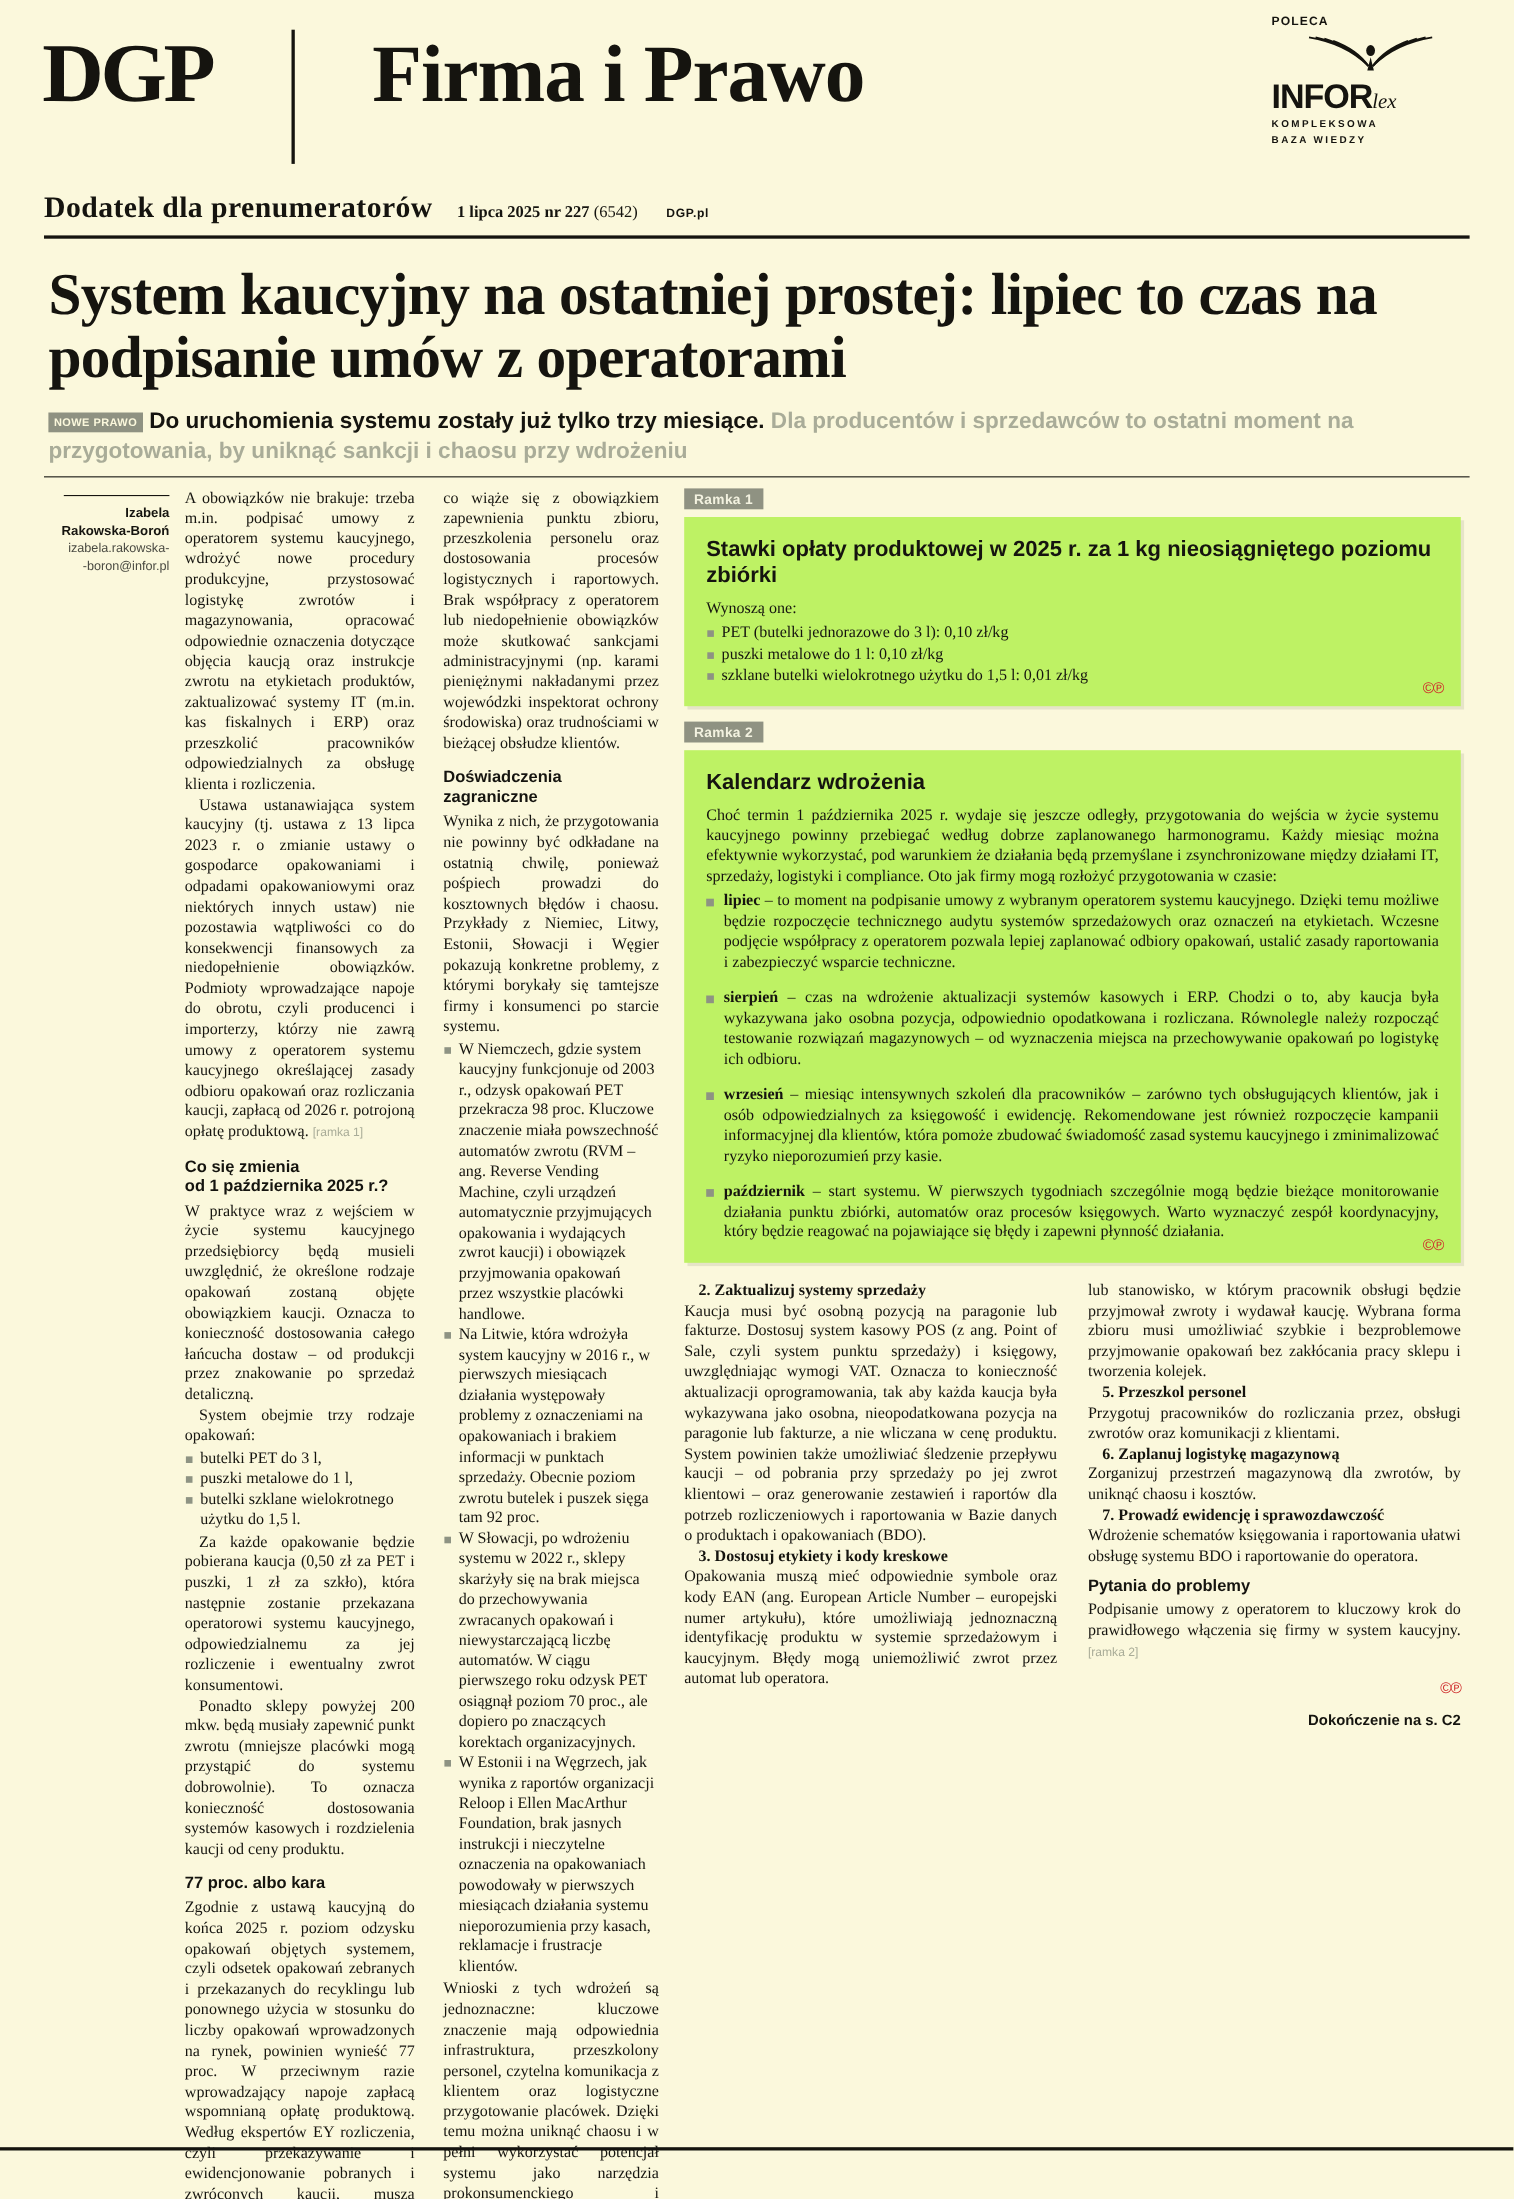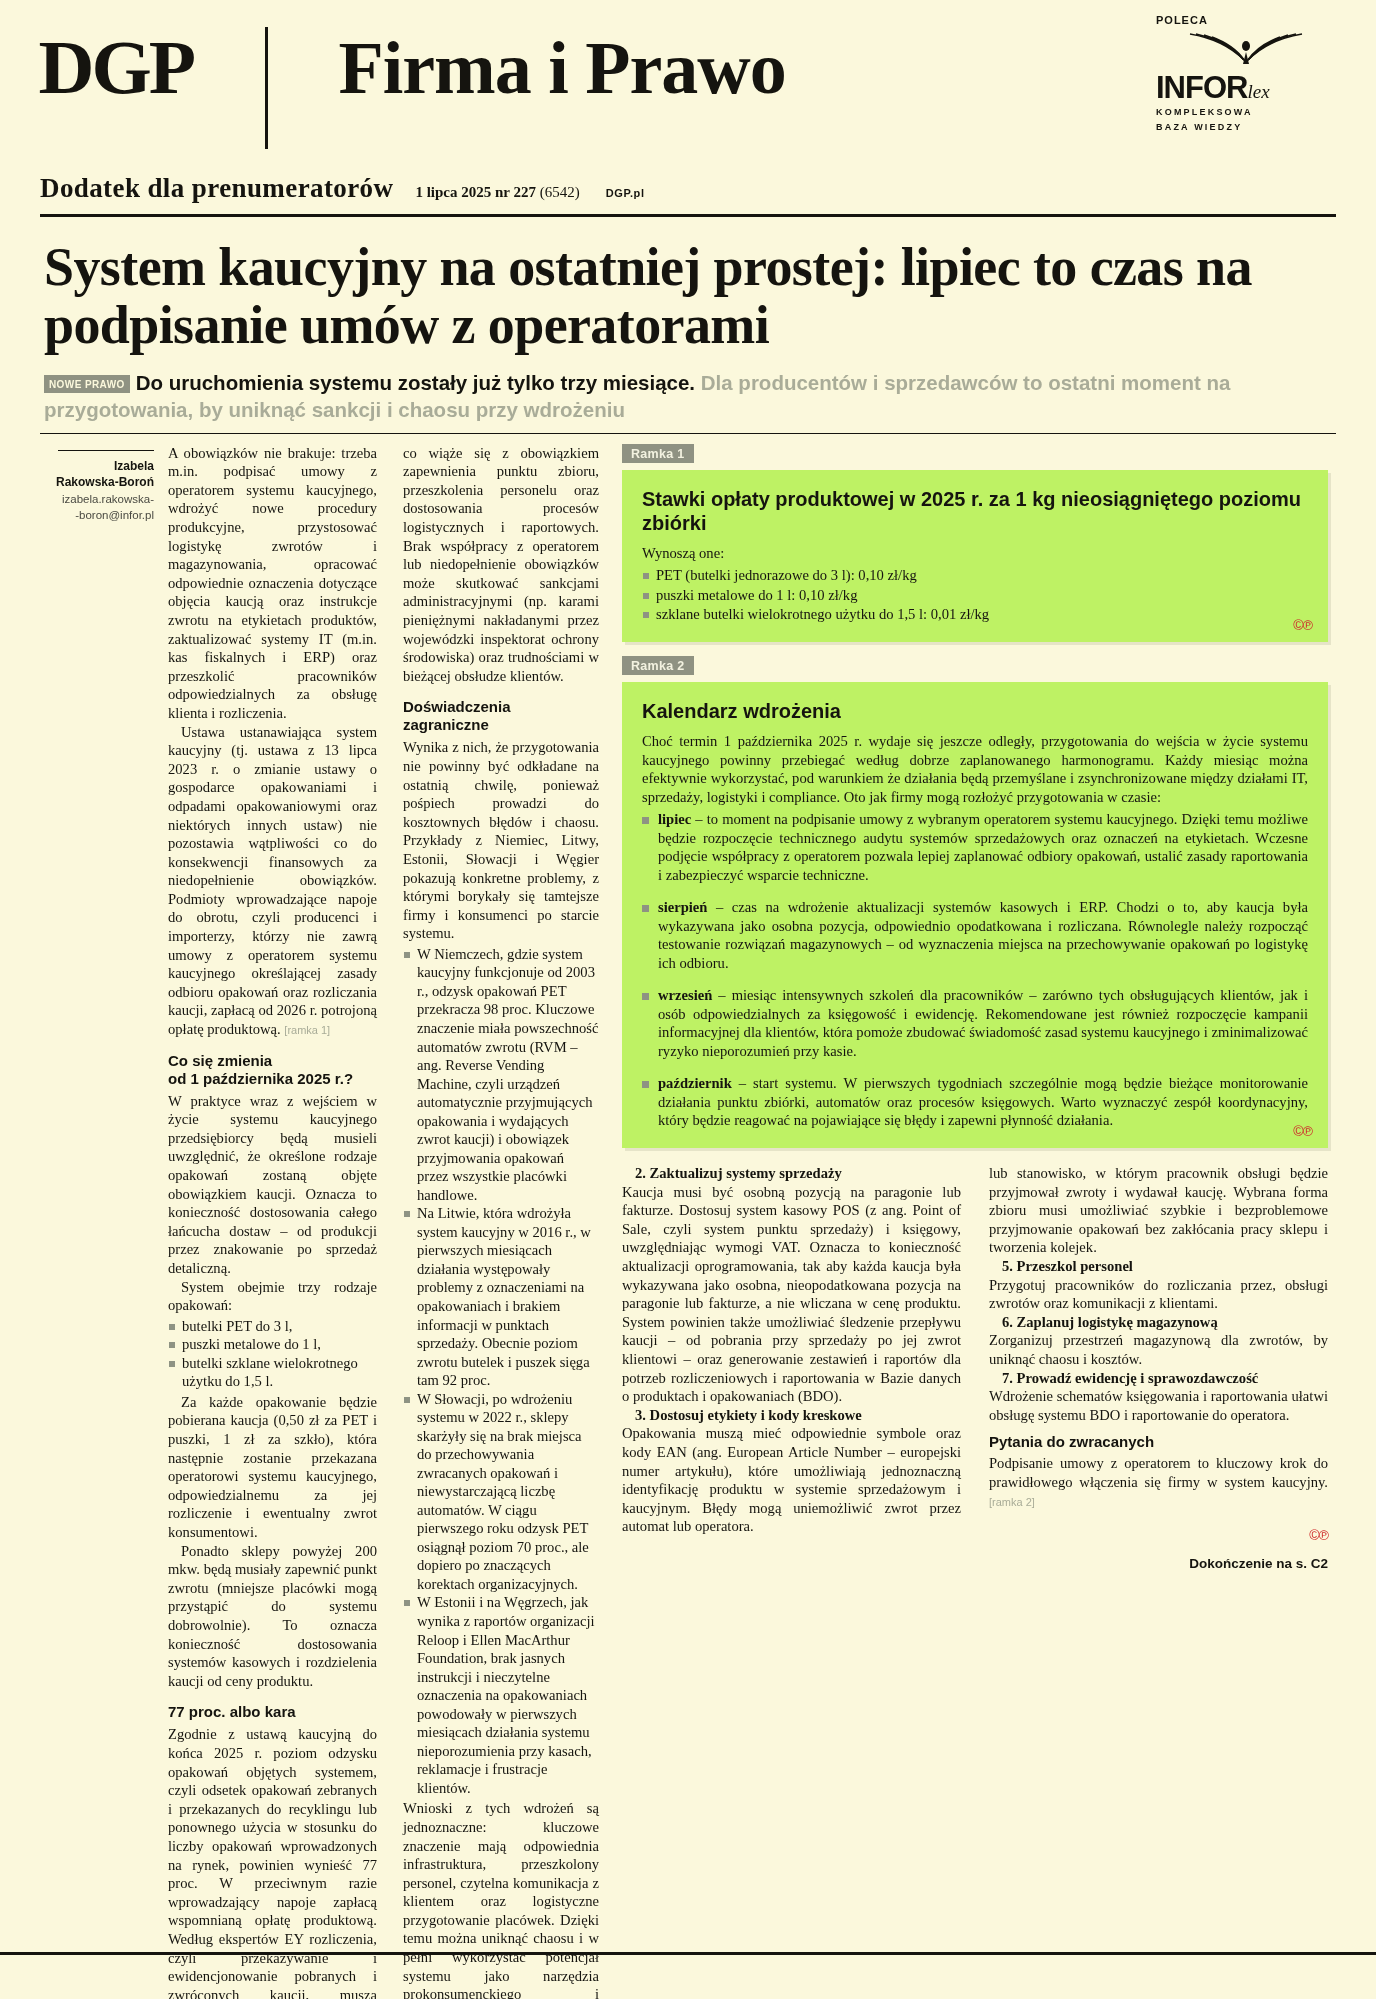--- a/index.html
+++ b/index.html
@@ -274,21 +274,21 @@
       <div class="lower">
         <div class="lc">
           <p class="body indent"><b class="numhead">2. </b><b class="numhead">Zaktualizuj systemy sprzedaży</b><br><span>Kaucja musi być osobną pozycją na paragonie lub fakturze. Dostosuj system kasowy POS (z ang. Point of Sale, czyli system punktu sprzedaży) i księgowy, uwzględniając wymogi VAT. Oznacza to konieczność aktualizacji oprogramowania, tak aby każda kaucja była wykazywana jako osobna, nieopodatkowana pozycja na paragonie lub fakturze, a nie wliczana w cenę produktu. System powinien także umożliwiać śledzenie przepływu kaucji – od pobrania przy sprzedaży po jej zwrot klientowi – oraz generowanie zestawień i raportów dla potrzeb rozliczeniowych i raportowania w Bazie danych o produktach i opakowaniach (BDO).</span></p>
           <p class="body indent"><b class="numhead">3. </b><b class="numhead">Dostosuj etykiety i kody kreskowe</b><br><span>Opakowania muszą mieć odpowiednie symbole oraz kody EAN (ang. European Article Number – europejski numer artykułu), które umożliwiają jednoznaczną identyfikację produktu w systemie sprzedażowym i kaucyjnym. Błędy mogą uniemożliwić zwrot przez automat lub operatora.</span></p>
         </div>
         <div class="rc">
           <p class="body">lub stanowisko, w którym pracownik obsługi będzie przyjmował zwroty i wydawał kaucję. Wybrana forma zbioru musi umożliwiać szybkie i bezproblemowe przyjmowanie opakowań bez zakłócania pracy sklepu i tworzenia kolejek.</p>
           <p class="body indent"><b class="numhead">5. </b><b class="numhead">Przeszkol personel</b><br><span>Przygotuj pracowników do rozliczania przez, obsługi zwrotów oraz komunikacji z klientami.</span></p>
           <p class="body indent"><b class="numhead">6. </b><b class="numhead">Zaplanuj logistykę magazynową</b><br><span>Zorganizuj przestrzeń magazynową dla zwrotów, by uniknąć chaosu i kosztów.</span></p>
           <p class="body indent"><b class="numhead">7. </b><b class="numhead">Prowadź ewidencję i sprawozdawczość</b><br><span>Wdrożenie schematów księgowania i raportowania ułatwi obsługę systemu BDO i raportowanie do operatora.</span></p>
-          <h4 class="minihead">Pytania do zwracanych</h4>
+          <h4 class="minihead">Pytania do problemy</h4>
           <p class="body"><span>Podpisanie umowy z operatorem to kluczowy krok do prawidłowego włączenia się firmy w system kaucyjny.</span> <span class="refmark">[ramka 2]</span></p>
           <div class="cc-line"><span class="cc">©℗</span></div>
           <div class="finish">Dokończenie na s. C2</div>
         </div>
       </div>
 
     </div>
   </div>
 
   <div class="bottom-rule"></div>

